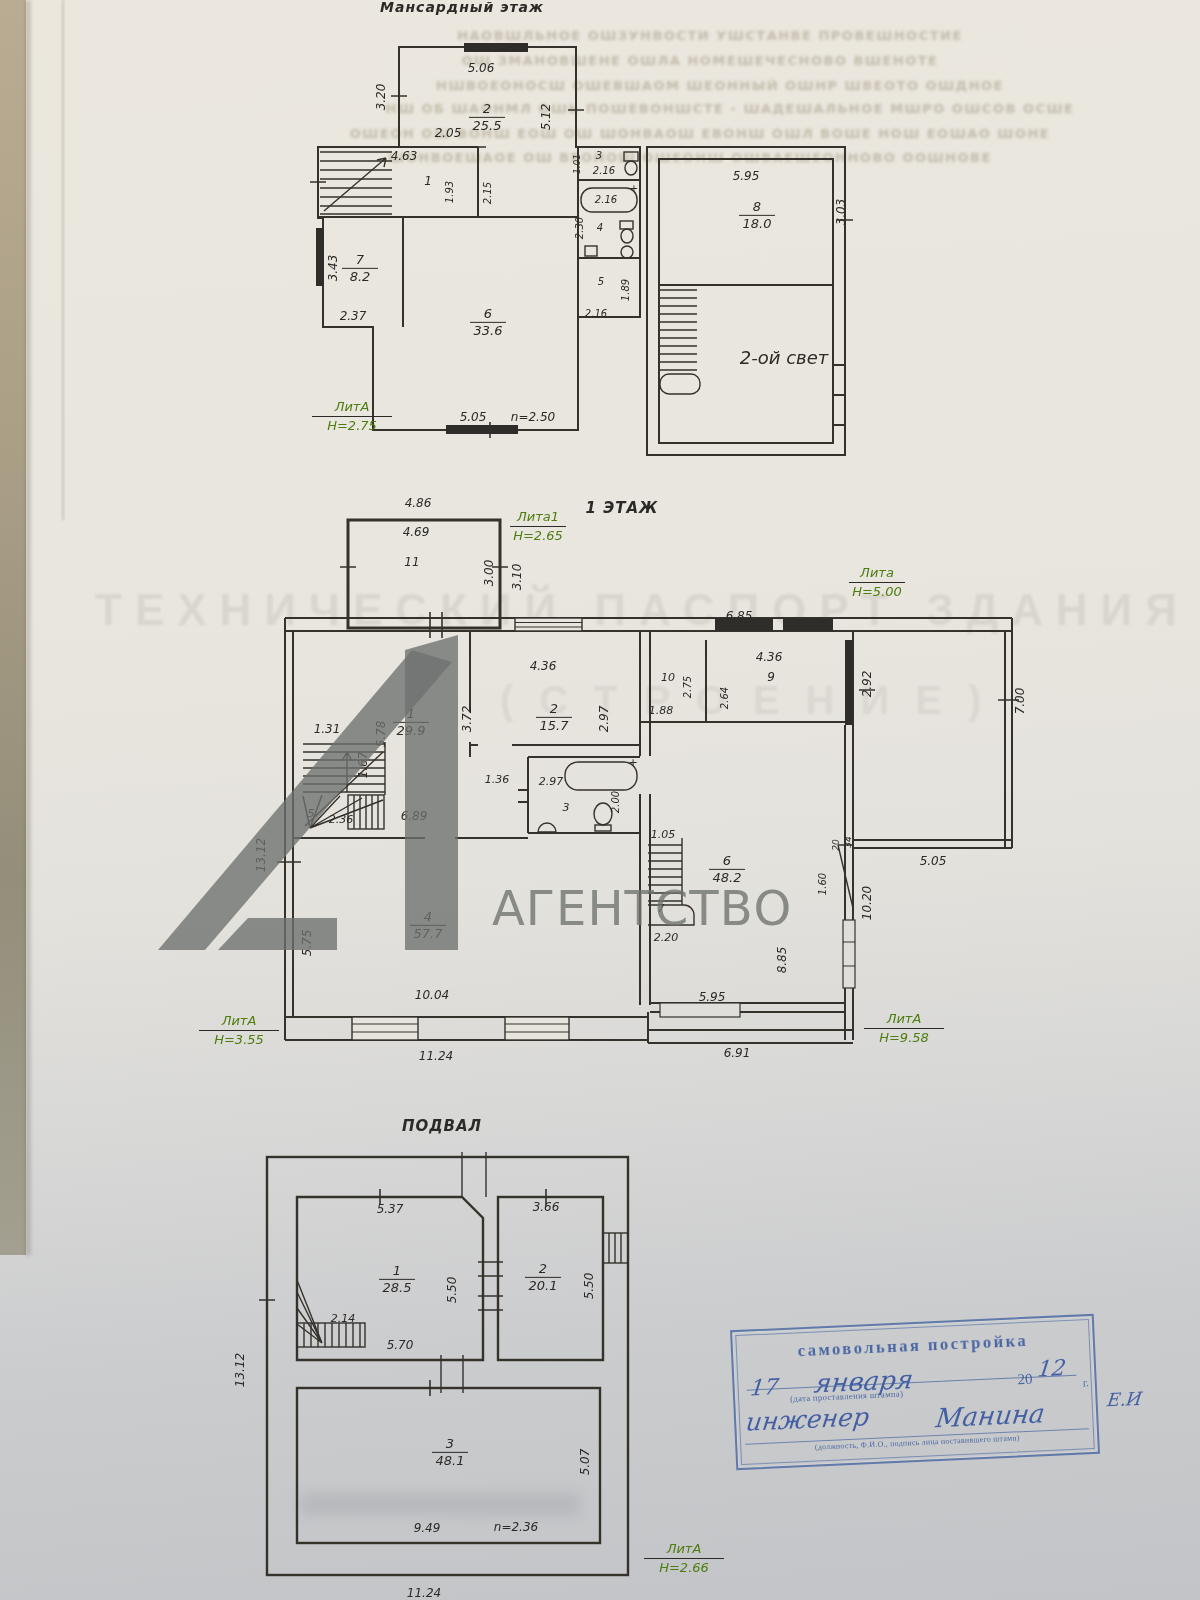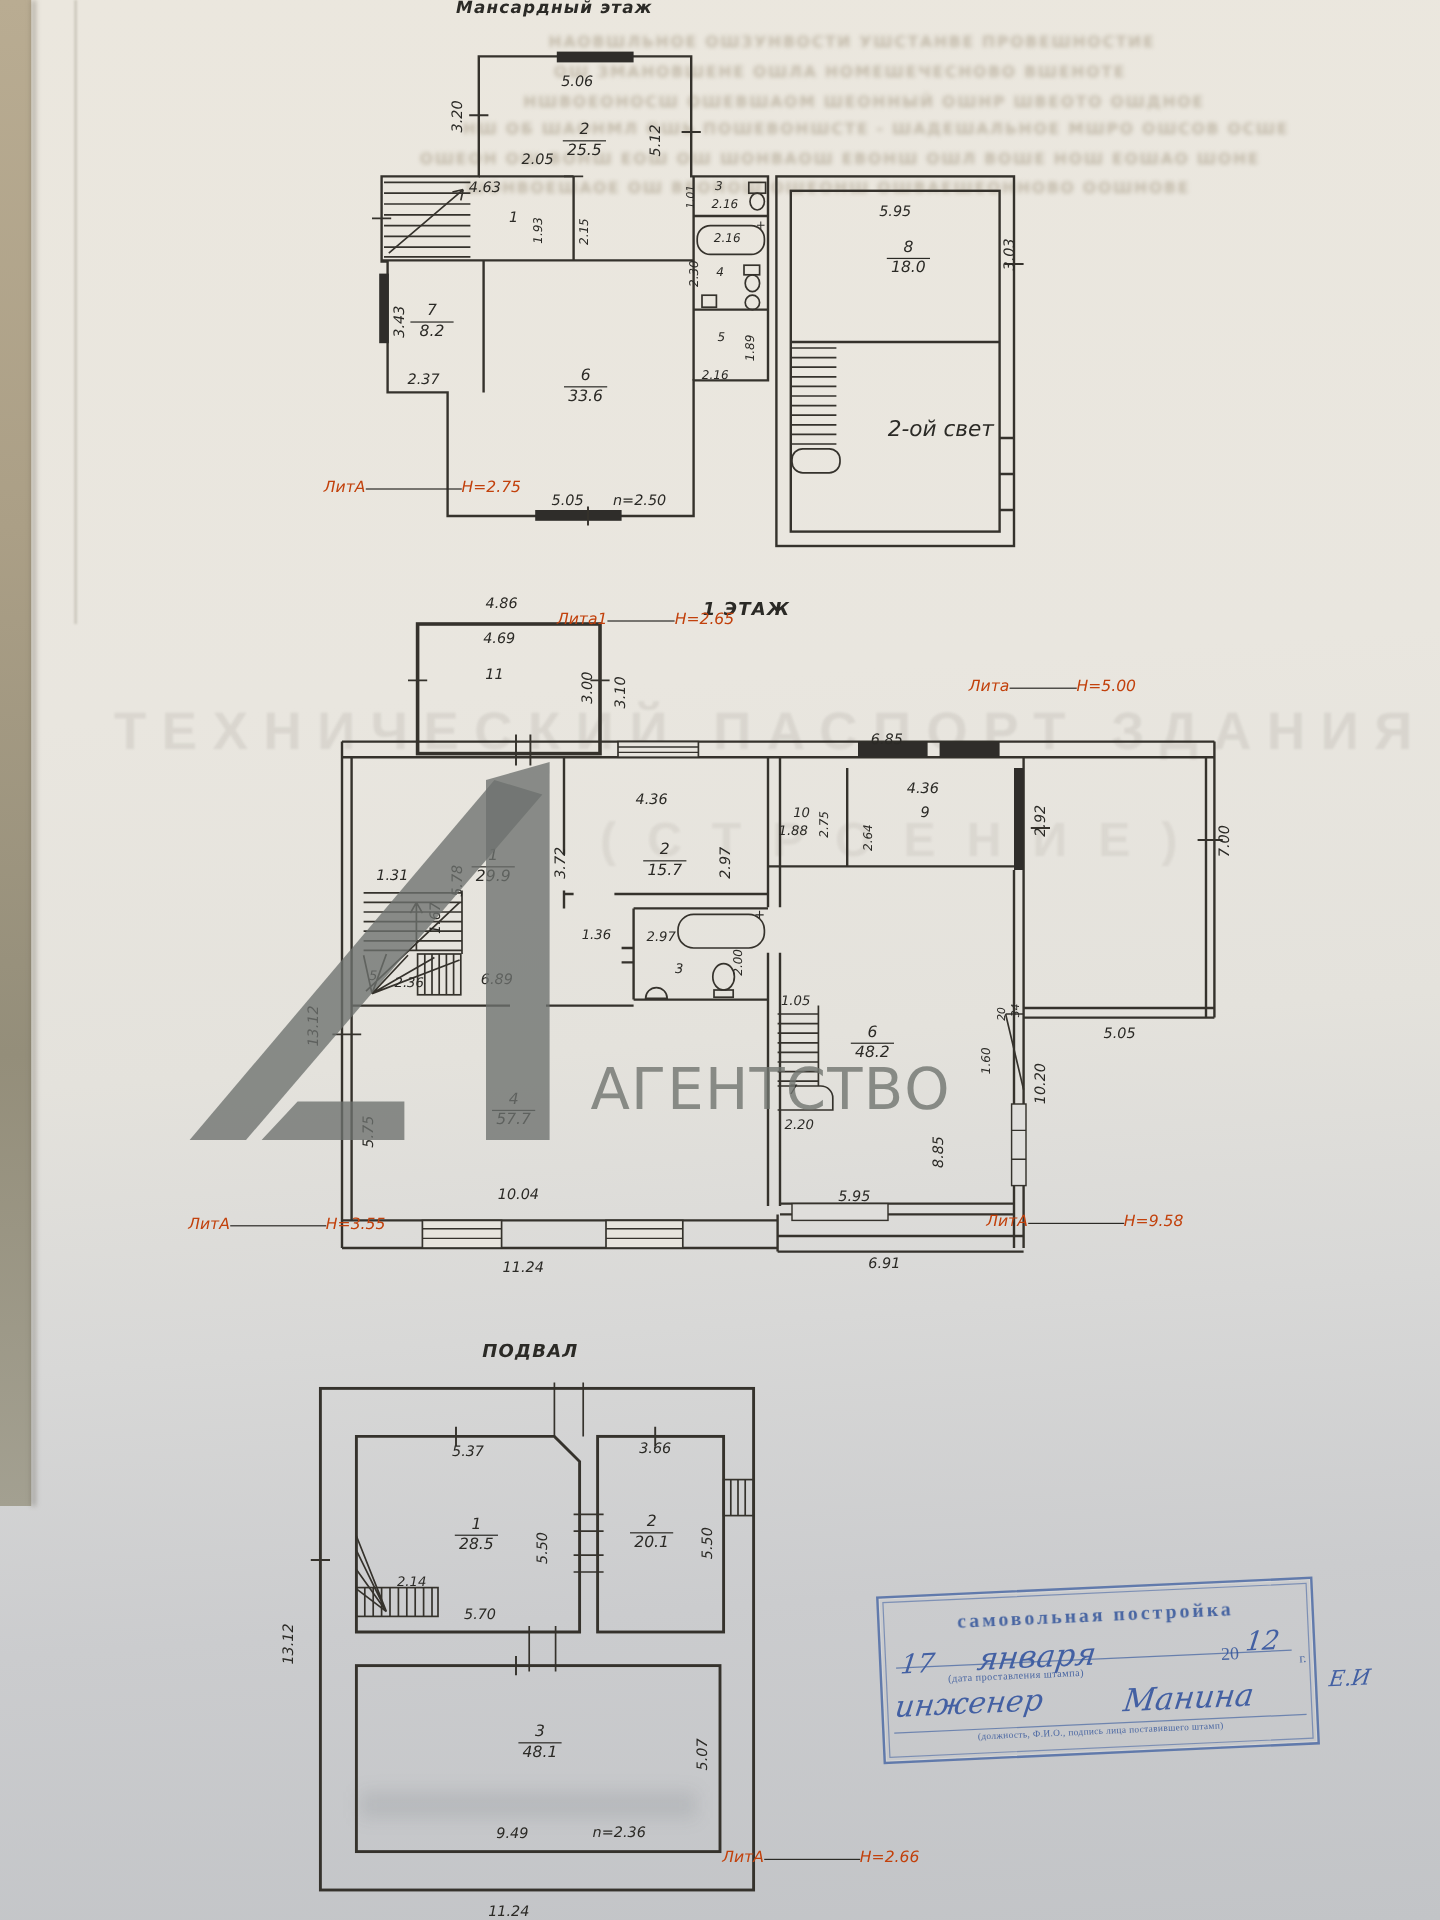--- a/index.html
+++ b/index.html
@@ -22,22 +22,22 @@
      letter-spacing:26px;color:rgba(125,122,112,.11);filter:blur(1px);white-space:nowrap;}
   #smudge1{left:300px;top:1493px;width:280px;height:22px;background:rgba(75,82,95,.13);filter:blur(7px);}
   
   .lbl{position:absolute;font:italic 12px "DejaVu Sans",sans-serif;color:#2b2a26;
        white-space:nowrap;transform:translate(-50%,-50%);line-height:1;}
   .lbl.rot{transform:translate(-50%,-50%) rotate(-90deg);}
   .lbl.title{font-size:15px;font-weight:bold;letter-spacing:1px;}
   .room{position:absolute;transform:translate(-50%,-50%);display:flex;flex-direction:column;
         align-items:center;font:italic 13px "DejaVu Sans",sans-serif;color:#2b2a26;line-height:1.05;}
   .room .bar{width:36px;border-top:1.7px solid #2b2a26;margin:1px 0;}
-  .lit{position:absolute;transform:translate(-50%,0);display:flex;flex-direction:row;
-       align-items:center;font:italic 13px "DejaVu Sans",sans-serif;color:#c2410c;line-height:1.1;}
+  .lit{position:absolute;transform:translate(-50%,0);display:flex;flex-direction:column;
+       align-items:center;font:italic 13px "DejaVu Sans",sans-serif;color:#4d7c0f;line-height:1.1;}
   .lit .bar{border-top:1.7px solid #2b2a26;margin:2px 0;}
   
   #watermark{left:0;top:0;width:1200px;height:1600px;pointer-events:none;}
   .wm-text{position:absolute;font:500 48px "DejaVu Sans",sans-serif;color:rgba(112,116,111,.80);
            white-space:nowrap;line-height:1;}
   
   #stamp{left:733px;top:1322px;width:360px;height:136px;transform:rotate(-2.6deg);
          border:2.5px solid rgba(62,95,160,.75);box-shadow:inset 0 0 0 1px rgba(255,255,255,.2);}
   #stamp-inner{position:absolute;left:3px;top:3px;right:3px;bottom:3px;border:1.5px solid rgba(62,95,160,.55);}
   .stamp-print{color:rgba(55,88,156,.88);font-family:"Liberation Serif",serif;}
@@ -252,21 +252,21 @@
     <div class="lbl" style="left: 311px; top: 813px; font-size: 11px;">5</div>
     <div class="lbl" style="left: 341px; top: 819px; font-size: 11px;">2.36</div>
     <div class="lbl" style="left: 414px; top: 816px;">6.89</div>
     <div class="lbl" style="left: 497px; top: 779px; font-size: 11px;">1.36</div>
     <div class="lbl" style="left: 551px; top: 781px; font-size: 11px;">2.97</div>
     <div class="lbl" style="left: 633px; top: 762px; font-size: 11px;">+</div>
     <div class="lbl" style="left: 566px; top: 807px; font-size: 11px;">3</div>
     <div class="lbl rot" style="left: 616px; top: 802px; font-size: 10px;">2.00</div>
     <div class="lbl" style="left: 668px; top: 677px; font-size: 11px;">10</div>
     <div class="lbl rot" style="left: 688px; top: 687px; font-size: 10px;">2.75</div>
-    <div class="lbl" style="left: 661px; top: 692px; font-size: 11px;">1.88</div>
+    <div class="lbl" style="left: 661px; top: 710px; font-size: 11px;">1.88</div>
     <div class="lbl" style="left: 769px; top: 657px;">4.36</div>
     <div class="lbl" style="left: 771px; top: 677px;">9</div>
     <div class="lbl rot" style="left: 725px; top: 698px; font-size: 10px;">2.64</div>
     <div class="lbl rot" style="left: 867px; top: 684px;">2.92</div>
     <div class="lbl rot" style="left: 1020px; top: 701px;">7.00</div>
     <div class="lbl" style="left: 933px; top: 861px;">5.05</div>
     <div class="lbl rot" style="left: 867px; top: 903px;">10.20</div>
     <div class="lbl" style="left: 663px; top: 834px; font-size: 11px;">1.05</div>
     <div class="lbl" style="left: 661px; top: 908px; font-size: 11px;">7</div>
     <div class="lbl" style="left: 666px; top: 937px; font-size: 11px;">2.20</div>

